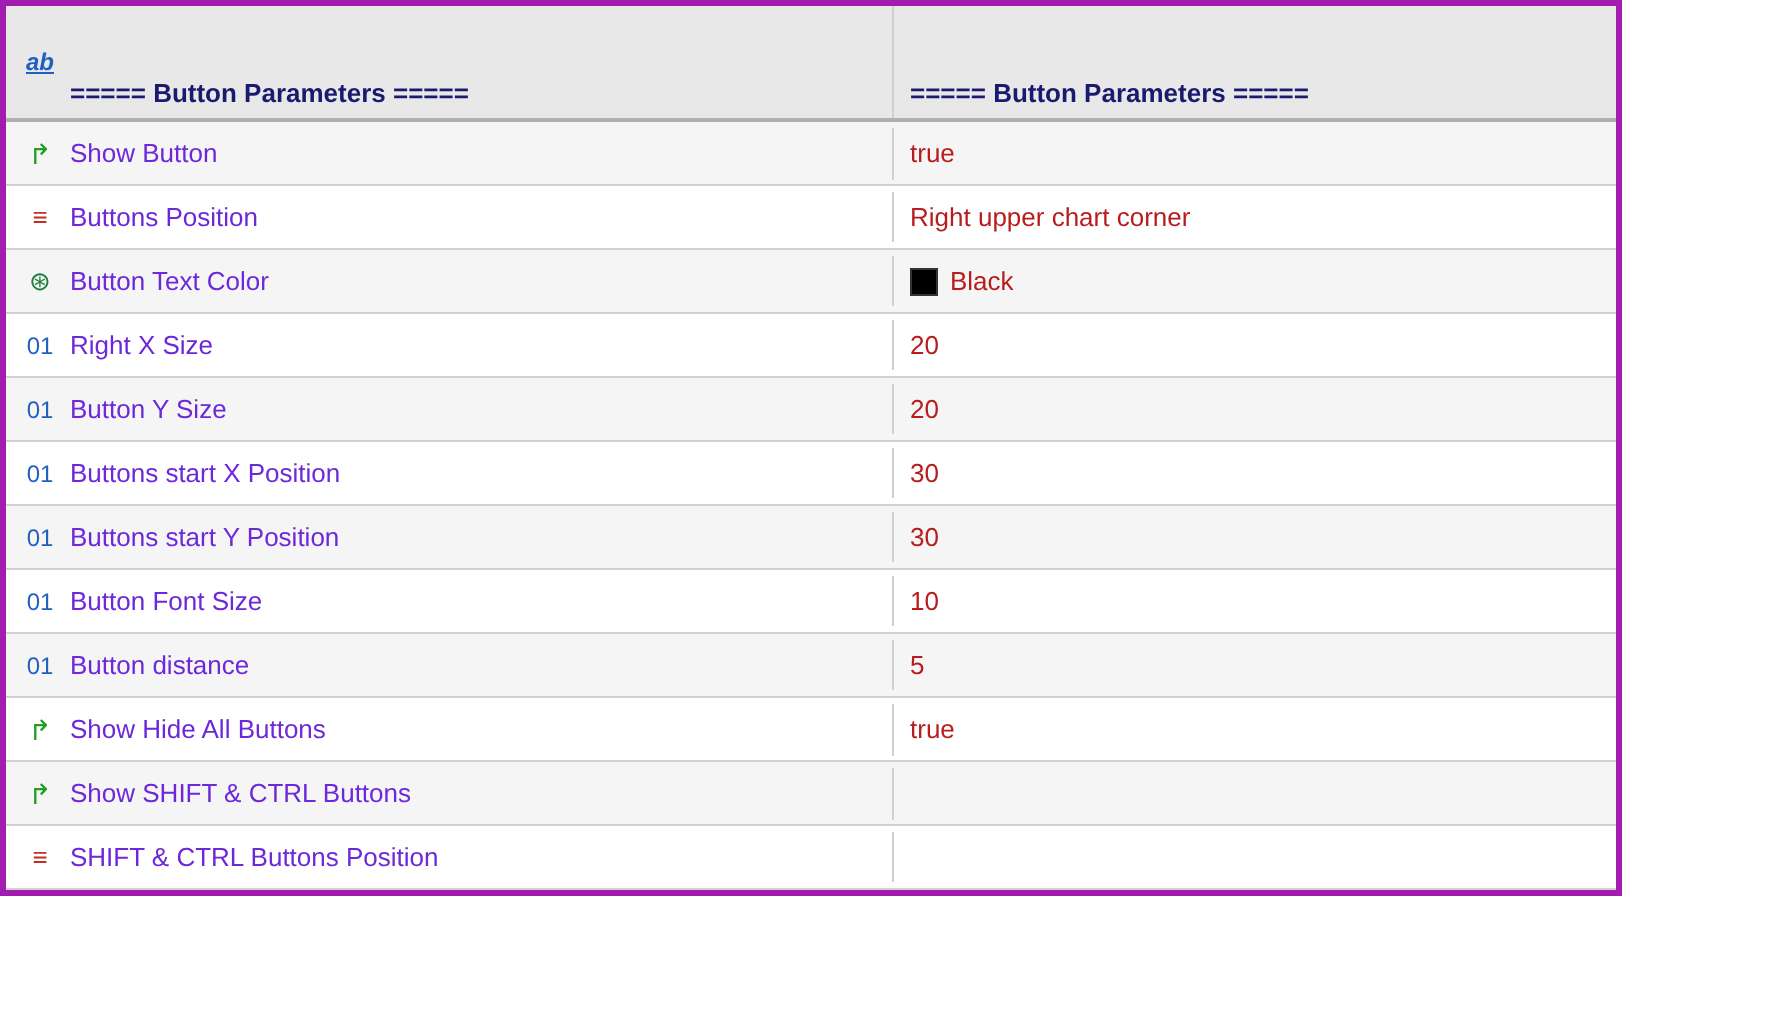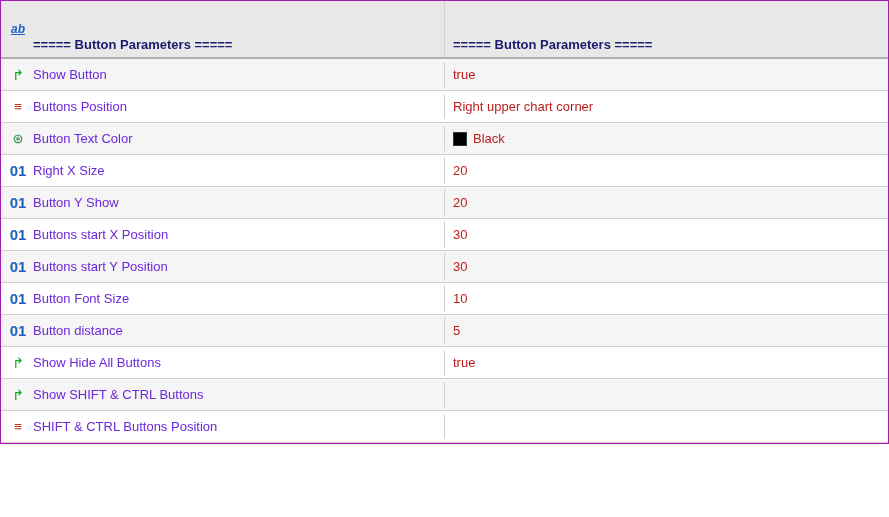--- a/index.html
+++ b/index.html
@@ -10,22 +10,22 @@
 
     body {
       font-family: Arial, sans-serif;
       font-size: 13px;
       background: #fff;
       width: 889px;
       min-height: 517px;
     }
 
     .table-container {
-      width: 889px;
-      border: 1px solid #a21caf;
+      width: 811px;
+      border: 3px solid #a21caf;
     }
 
     .table-row {
       display: flex;
       border-bottom: 1px solid #d0d0d0;
       min-height: 32px;
       align-items: center;
     }
 
     .table-row.header {
@@ -87,22 +87,22 @@
       font-size: 13px;
     }
 
     .icon-circle {
       color: #208040;
       font-size: 13px;
     }
 
     .icon-num {
       color: #2060c0;
-      font-size: 15px;
-      font-weight: bold;
+      font-size: 12px;
+      font-weight: normal;
     }
 
     .color-swatch {
       display: inline-block;
       width: 14px;
       height: 14px;
       border: 1px solid #333;
       background: #000;
       vertical-align: middle;
     }
@@ -171,21 +171,21 @@
         <span class="icon icon-num">01</span>
         <span class="label-text">Right X Size</span>
       </div>
       <div class="col-right">
         <span class="value-text">20</span>
       </div>
     </div>
     <div class="table-row">
       <div class="col-left">
         <span class="icon icon-num">01</span>
-        <span class="label-text">Button Y Show</span>
+        <span class="label-text">Button Y Size</span>
       </div>
       <div class="col-right">
         <span class="value-text">20</span>
       </div>
     </div>
     <div class="table-row">
       <div class="col-left">
         <span class="icon icon-num">01</span>
         <span class="label-text">Buttons start X Position</span>
       </div>

